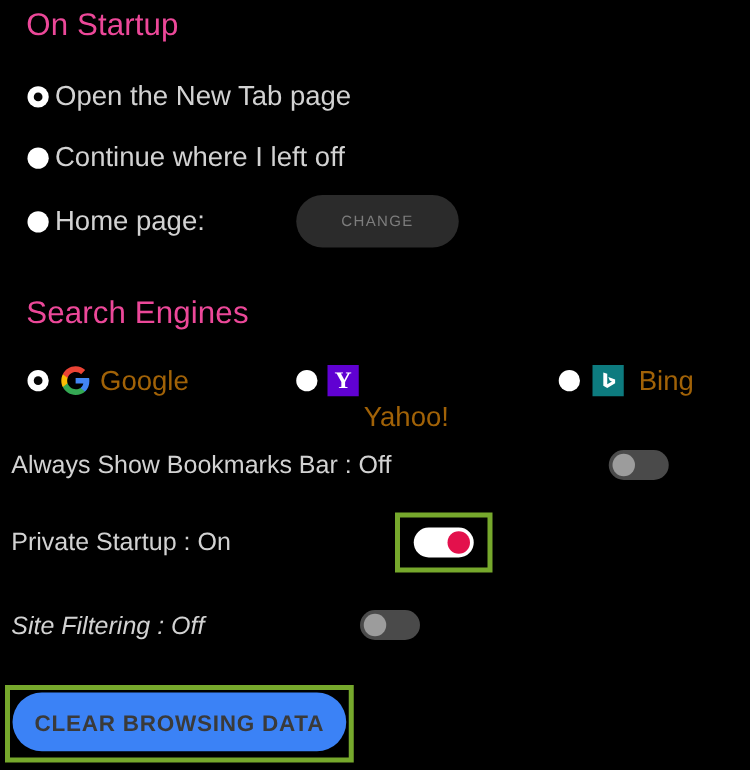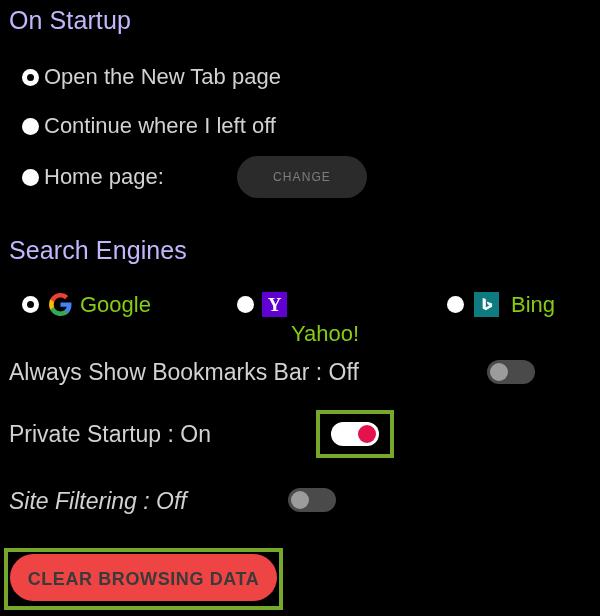--- a/index.html
+++ b/index.html
@@ -15,23 +15,24 @@
     font-family: "Liberation Sans", sans-serif;
     color: #c9c9c9;
     position: relative;
   }
 
   
   .section-title {
     position: absolute;
     font-size: 25px;
     font-weight: 400;
-    color: #c4b5fd;
+    color: #ec4899;
     letter-spacing: 0.1px;
     white-space: nowrap;
+    margin-left: 12px;
   }
   #startup-title { left: 9px;  top: 6px; }
   #engines-title { left: 9px;  top: 236px; }
 
   
   .radio {
     position: absolute;
     width: 17px;
     height: 17px;
     border-radius: 50%;
@@ -94,21 +95,21 @@
 
   
   .engine-radio { }
   #engine-radio-0 { left: 22px;  top: 296px; }
   #engine-radio-1 { left: 237px; top: 296px; }
   #engine-radio-2 { left: 447px; top: 296px; }
 
   .engine-label {
     position: absolute;
     font-size: 22px;
-    color: #84cc16;
+    color: #a16207;
     white-space: nowrap;
     line-height: 26px;
   }
   #engine-label-0 { left: 80px;  top: 292px; }
   #engine-label-1 { left: 291px; top: 276px; margin-top: 45px; }
   #engine-label-2 { left: 511px; top: 292px; }
 
   .engine-icon {
     position: absolute;
     width: 25px;
@@ -145,21 +146,21 @@
     display: flex;
     align-items: center;
   }
   #setting-row-0 { top: 355px; }
   #setting-row-1 { top: 417px; }
   #setting-row-2 { top: 484px; font-style: italic; }
 
   .setting-label {
     position: absolute;
     left: 9px;
-    font-size: 23px;
+    font-size: 20px;
     color: #d2d2d2;
     white-space: nowrap;
     line-height: 34px;
   }
 
   .toggle {
     position: absolute;
     width: 48px;
     height: 24px;
     border-radius: 12px;
@@ -197,21 +198,21 @@
   #highlight-clear   { left: 4px;   top: 548px; width: 279px; height: 62px; }
 
   
   #clear-button {
     position: absolute;
     left: 10px;
     top: 554px;
     width: 267px;
     height: 47px;
     border-radius: 25px;
-    background: #ef4444;
+    background: #3b82f6;
     border: none;
     color: #3a3a3a;
     font-family: "Liberation Sans", sans-serif;
     font-size: 18px;
     font-weight: 700;
     letter-spacing: 0.6px;
     text-align: center;
     line-height: 50px;
     cursor: pointer;
   }

